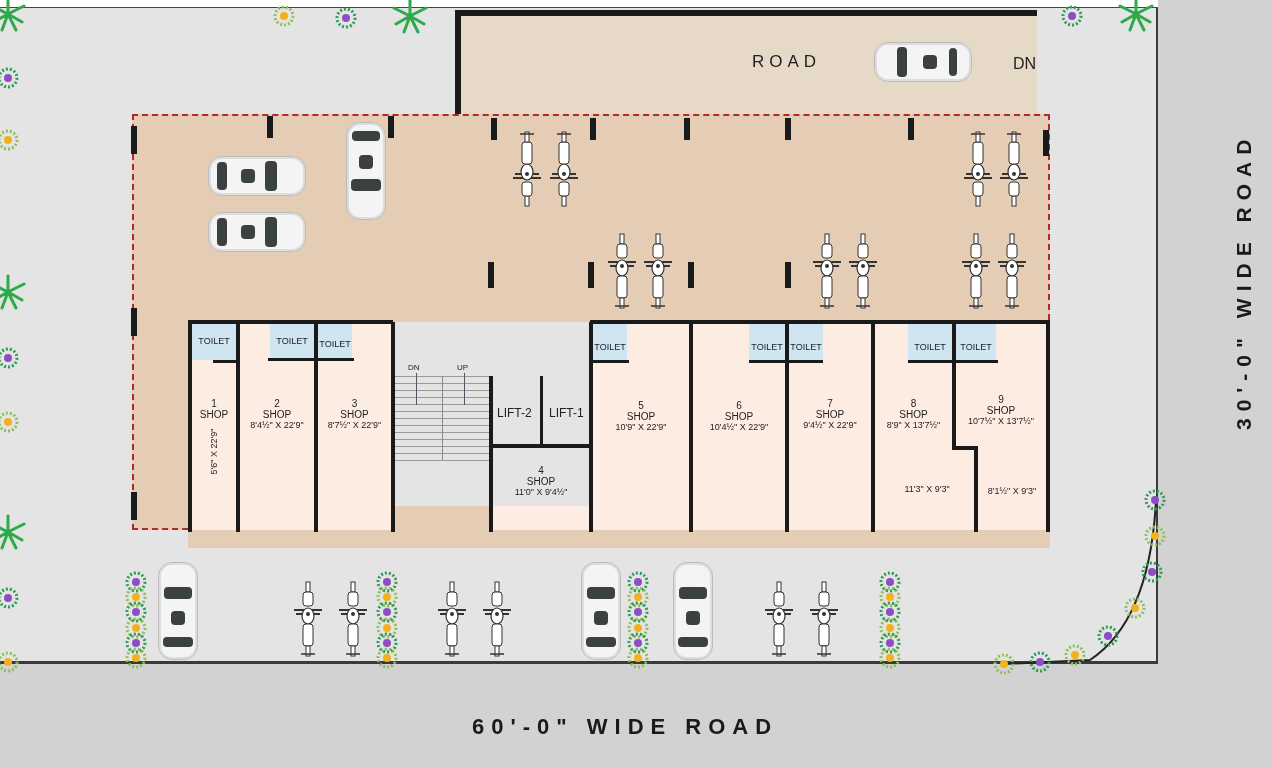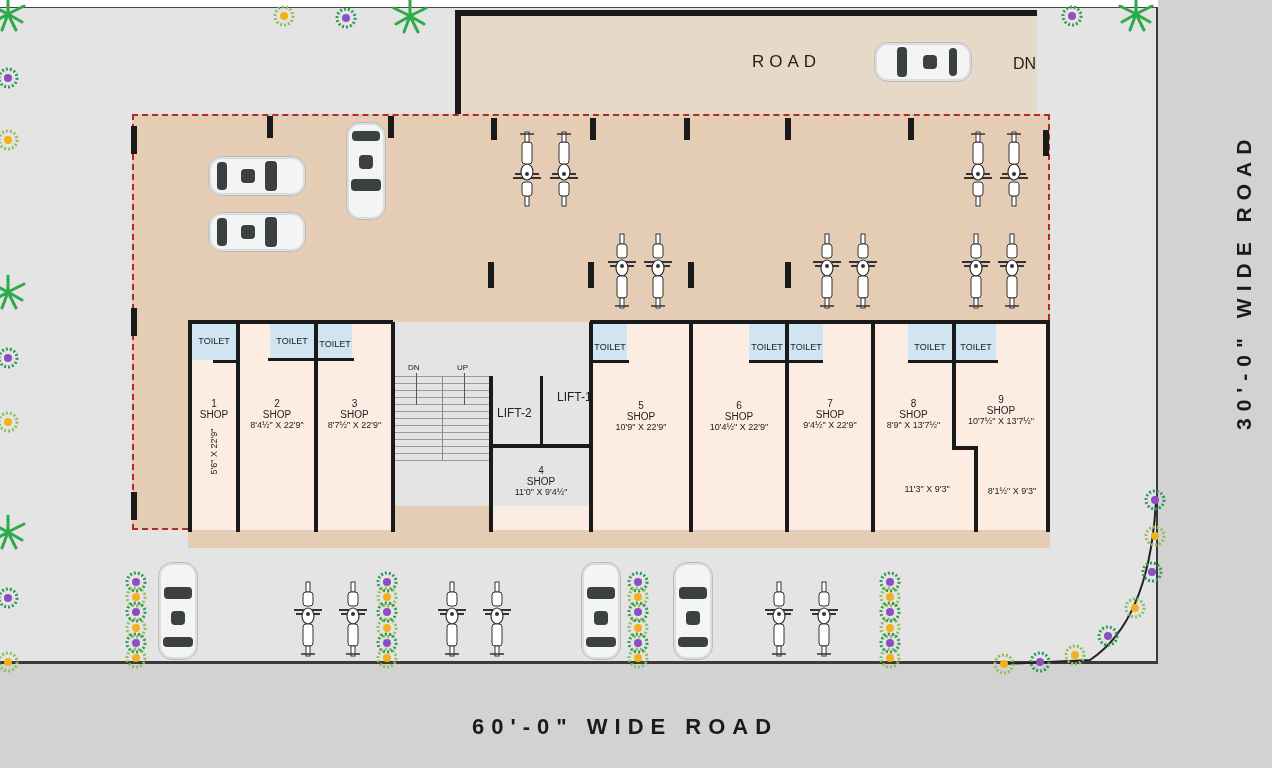--- a/index.html
+++ b/index.html
@@ -169,21 +169,21 @@
   <div>2</div>
   <div>SHOP</div>
   <div style="font-size:9px;">8'4½" X 22'9"</div>
 </div>
 <div class="abs lbl" style="left:318px;top:398px;width:73px;">
   <div>3</div>
   <div>SHOP</div>
   <div style="font-size:9px;">8'7½" X 22'9"</div>
 </div>
 <div class="abs lift" style="left:497px;top:406px;">LIFT-2</div>
-<div class="abs lift" style="left:549px;top:390px;margin-left:8px;">LIFT-1</div>
+<div class="abs lift" style="left:549px;top:406px;">LIFT-1</div>
 <div class="abs lbl" style="left:493px;top:465px;width:96px;">
   <div>4</div>
   <div>SHOP</div>
   <div style="font-size:9px;">11'0" X 9'4½"</div>
 </div>
 <div class="abs lbl" style="left:593px;top:400px;width:96px;">
   <div>5</div>
   <div>SHOP</div>
   <div style="font-size:9px;">10'9" X 22'9"</div>
 </div>

